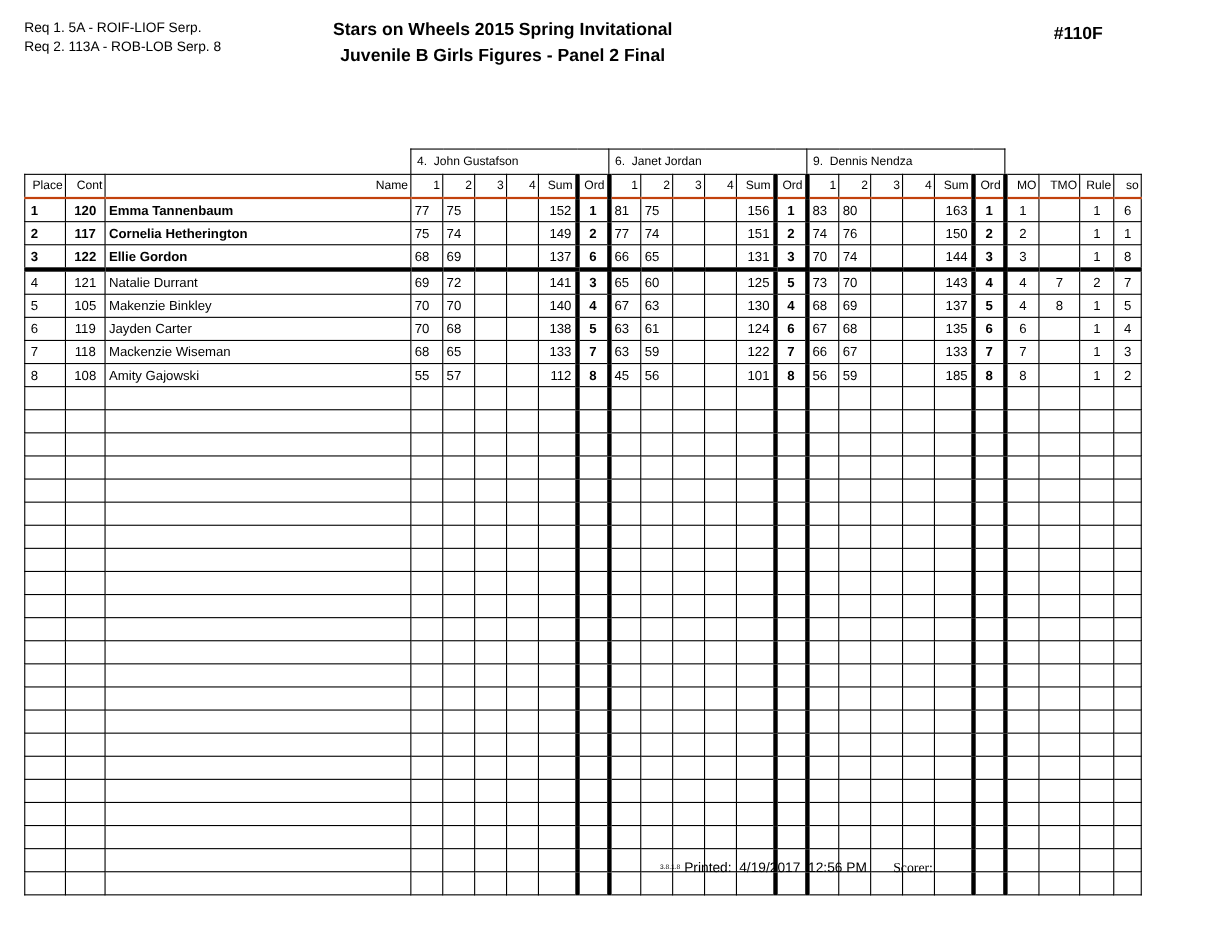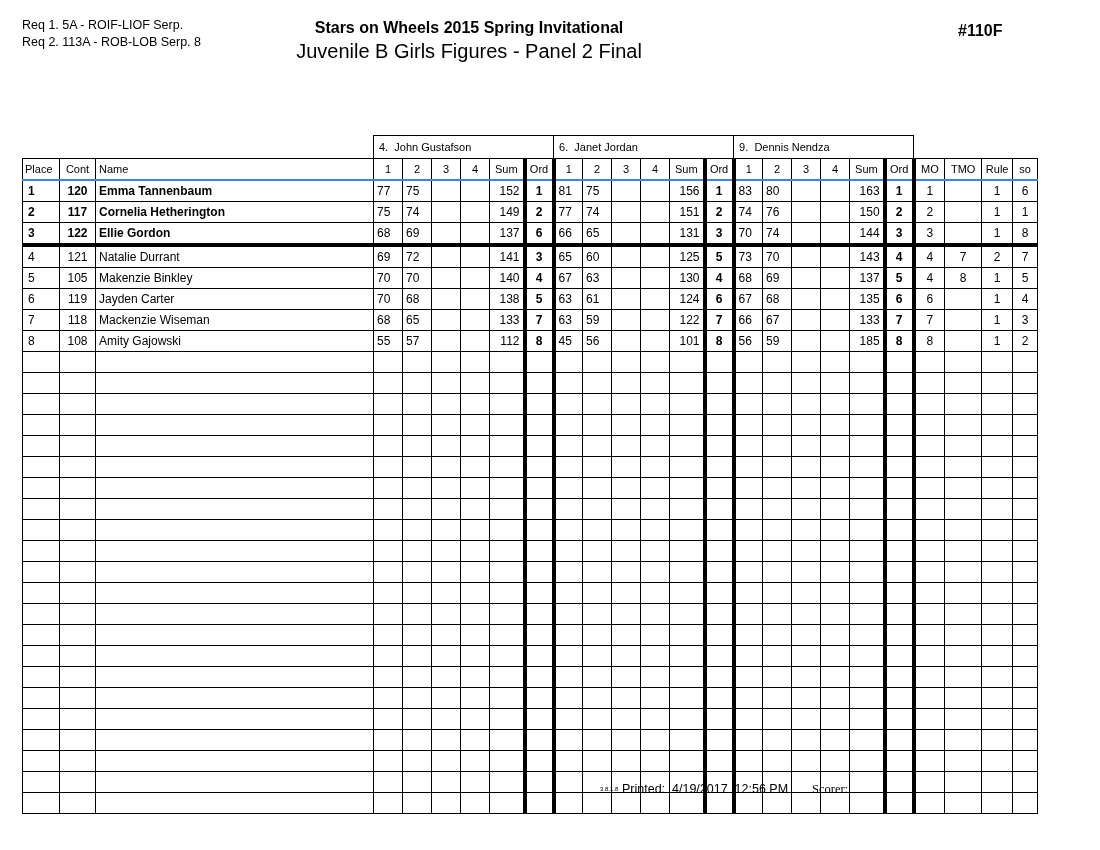--- a/index.html
+++ b/index.html
@@ -1,33 +1,33 @@
 <!DOCTYPE html>
 <html><head>
 <meta charset="utf-8">
 <style>
   html,body{margin:0;padding:0;background:#fff;}
   .sheet{position:relative;width:1100px;height:850px;background:#ffffff;
          font-family:"Liberation Sans","DejaVu Sans",sans-serif;color:#000;overflow:hidden;}
   
   .reqs{position:absolute;left:22px;top:17px;font-size:12.5px;line-height:17px;white-space:pre;}
   
-  .titles{position:absolute;left:0;top:17px;width:914px;text-align:center;margin-left:12px;}
+  .titles{position:absolute;left:0;top:17px;width:914px;text-align:center;}
   .t1{font-size:16px;font-weight:bold;line-height:21px;white-space:pre;}
   .t2{font-size:14px;line-height:18px;white-space:pre;}
-  .t3{font-size:20px;font-weight:normal;line-height:26px;white-space:pre;}
+  .t3{font-size:16px;font-weight:bold;line-height:26px;white-space:pre;}
   .t4{font-size:15px;line-height:20px;white-space:pre;}
   .evtnum{position:absolute;left:958px;top:22px;font-size:16px;font-weight:bold;}
   
   table{position:absolute;left:22px;top:135px;border-collapse:collapse;table-layout:fixed;width:1006px;}
   td{border:1px solid #000;height:20px;font-size:12px;padding:0 2px;overflow:hidden;white-space:nowrap;line-height:19px;}
   tr.jrow td{height:22px;}
   td.sp{border:none;background:#fff;}
   td.jbox{font-size:11px;padding-left:5px;white-space:pre;}
-  tr.cols td{font-size:11px;border-bottom:2px solid #3b82f6;}
+  tr.cols td{font-size:11px;border-bottom:2px solid #c2410c;text-align:right;}
   .al{text-align:left;}
   .ac{text-align:center;}
   .ar{text-align:right;padding-right:3px;}
   .pl5{padding-left:5px;}
   .pl3{padding-left:3px;}
   .b{font-weight:bold;}
   .thickL{border-left:4px solid #000;}
   .thickR{border-right:4px solid #000;}
   tr.divider td{border-bottom:4px solid #000;}
   

